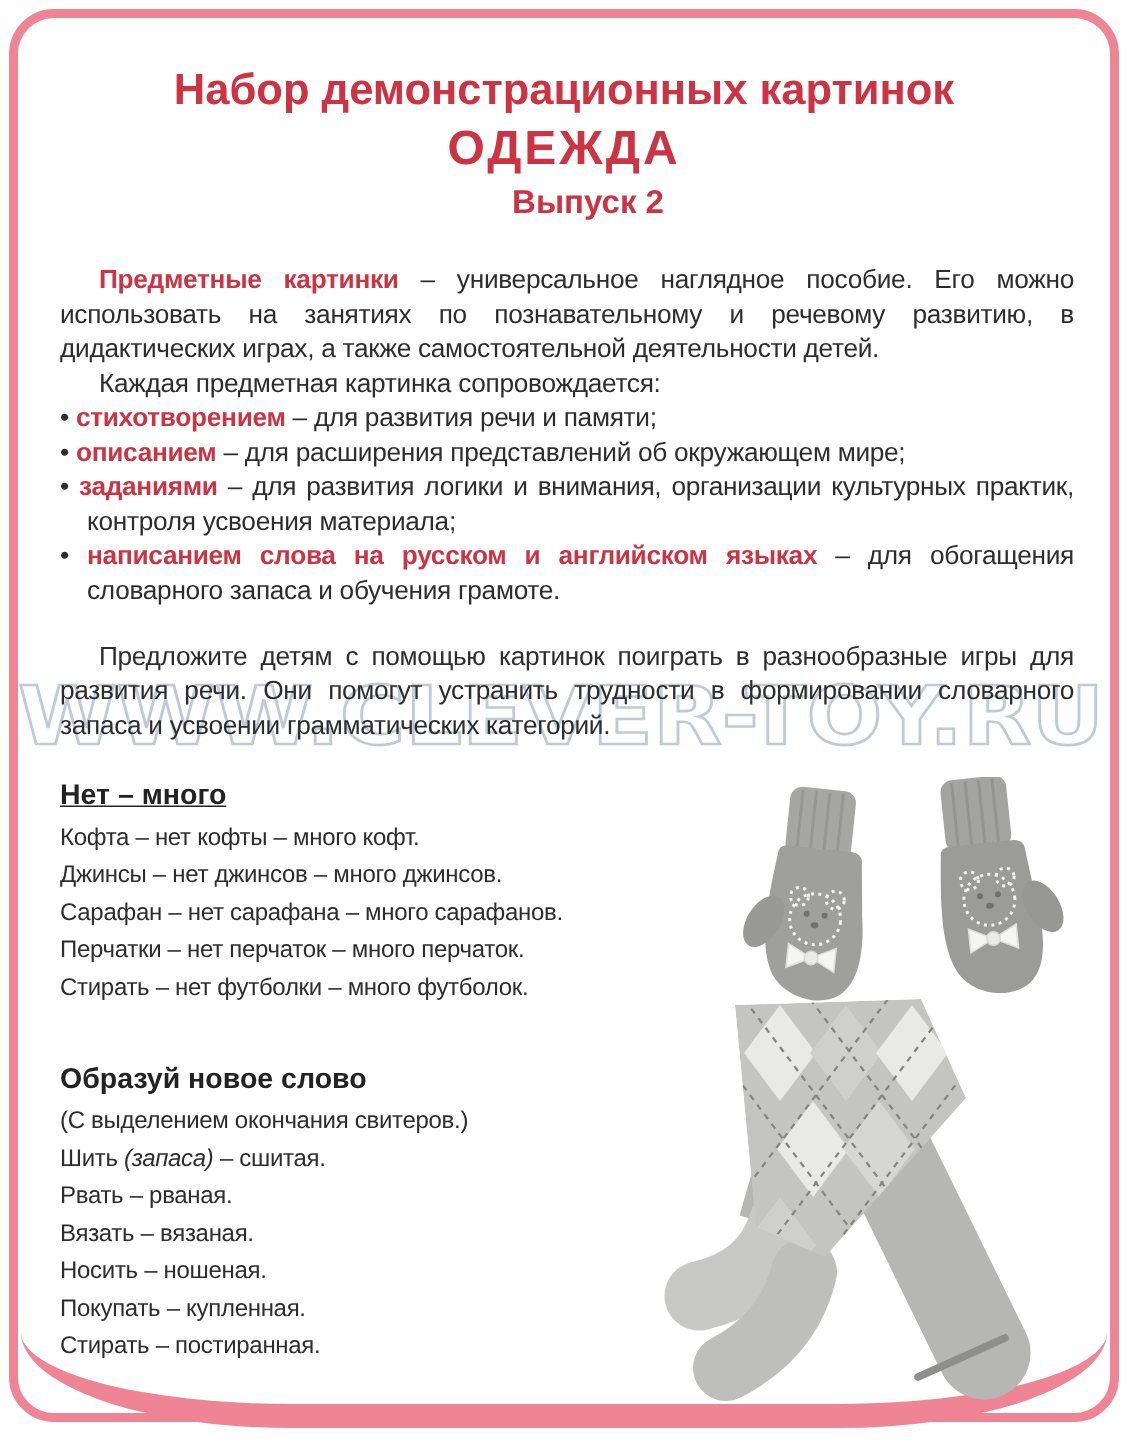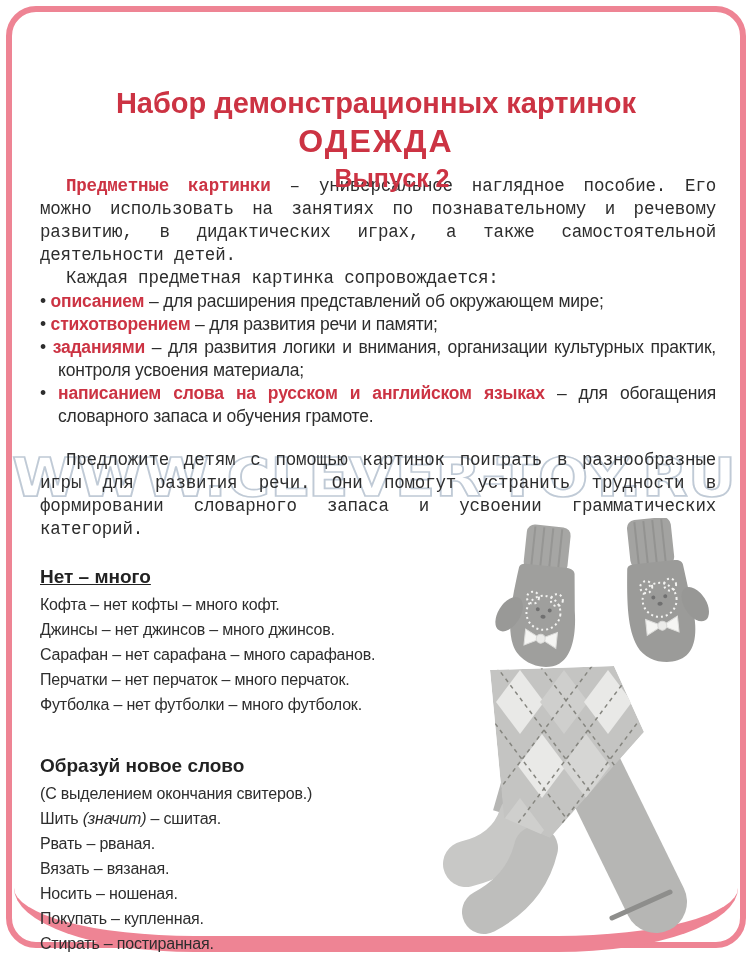--- a/index.html
+++ b/index.html
@@ -25,30 +25,30 @@
     border-radius:30px;
     pointer-events:none;
   }
   .frame-bottom{
     position:absolute;left:14px;right:14px;bottom:8px;height:52px;
     border-bottom:16px solid var(--border-pink);
     border-radius:0 0 180px 180px / 0 0 64px 64px;
     pointer-events:none;
   }
   
-  .title-block{position:absolute;top:42px;left:0;right:0;text-align:center;color:var(--accent);font-weight:bold;z-index:3;margin-top:43px;}
+  .title-block{position:absolute;top:42px;left:0;right:0;text-align:center;color:var(--accent);font-weight:bold;z-index:3;}
   .title-line1{font-size:29px;line-height:36px;}
   .title-line2{font-size:32px;line-height:40px;letter-spacing:2px;}
-  .title-line3{font-size:25px;line-height:34px;padding-left:32px;}
+  .title-line3{font-size:22px;line-height:34px;padding-left:32px;}
   
   .content{
     position:absolute;top:175px;left:40px;width:676px;z-index:2;
     font-size:17.5px;line-height:23px;letter-spacing:-0.2px;
   }
-  .content p{margin:0;font-family:Liberation Mono, monospace;}
+  .content p{margin:0;}
   .para{text-align:justify;text-indent:26px;}
   .lead-term{font-weight:bold;color:var(--accent);}
   ul.bullets{list-style:none;margin:0;padding:0;}
   ul.bullets li{
     padding-left:18px;text-indent:-18px;text-align:justify;
   }
   ul.bullets li::before{content:"\2022\00a0";}
   .bullet-term{font-weight:bold;color:var(--accent);}
   .para2{margin-top:21px !important;}
   
@@ -94,41 +94,41 @@
     <div class="title-line3">Выпуск 2</div>
   </div>
 
   <div class="content">
 
     <p class="para"><span class="lead-term">Предметные картинки</span><span> – универсальное наглядное пособие. Его можно использовать на занятиях по познавательному и речевому развитию, в дидактических играх, а также самостоятельной деятельности детей.</span></p>
 
     <p class="para">Каждая предметная картинка сопровождается:</p>
 
     <ul class="bullets">
+      <li><span class="bullet-term">стихотворением</span><span> – для развития речи и памяти;</span></li>
       <li><span class="bullet-term">описанием</span><span> – для расширения представлений об окружающем мире;</span></li>
-      <li><span class="bullet-term">стихотворением</span><span> – для развития речи и памяти;</span></li>
       <li><span class="bullet-term">заданиями</span><span> – для развития логики и внимания, организации культурных практик, контроля усвоения материала;</span></li>
       <li><span class="bullet-term">написанием слова на русском и английском языках</span><span> – для обогащения словарного запаса и обучения грамоте.</span></li>
     </ul>
 
     <p class="para para2">Предложите детям с помощью картинок поиграть в разнообразные игры для развития речи. Они помогут устранить трудности в формировании словарного запаса и усвоении грамматических категорий.</p>
 
     <h3 class="sec-heading sec1-heading">Нет – много</h3>
     <div class="sec-lines sec1-lines">
       <div>Кофта – нет кофты – много кофт.</div>
       <div>Джинсы – нет джинсов – много джинсов.</div>
       <div>Сарафан – нет сарафана – много сарафанов.</div>
       <div>Перчатки – нет перчаток – много перчаток.</div>
-      <div>Футболка – нет футболки – много футболок.</div>
+      <div>Стирать – нет футболки – много футболок.</div>
     </div>
 
     <h3 class="sec-heading sec2-heading">Образуй новое слово</h3>
     <div class="sec-lines sec2-note">(С выделением окончания свитеров.)</div>
     <div class="sec-lines">
-      <div><span>Шить </span><span class="it">(значит)</span><span> – сшитая.</span></div>
+      <div><span>Шить </span><span class="it">(запаса)</span><span> – сшитая.</span></div>
       <div>Рвать – рваная.</div>
       <div>Вязать – вязаная.</div>
       <div>Носить – ношеная.</div>
       <div>Покупать – купленная.</div>
       <div>Стирать – постиранная.</div>
     </div>
   </div>
 
   <svg class="photo photo-mittens" viewBox="0 0 236 162" role="img">
 

